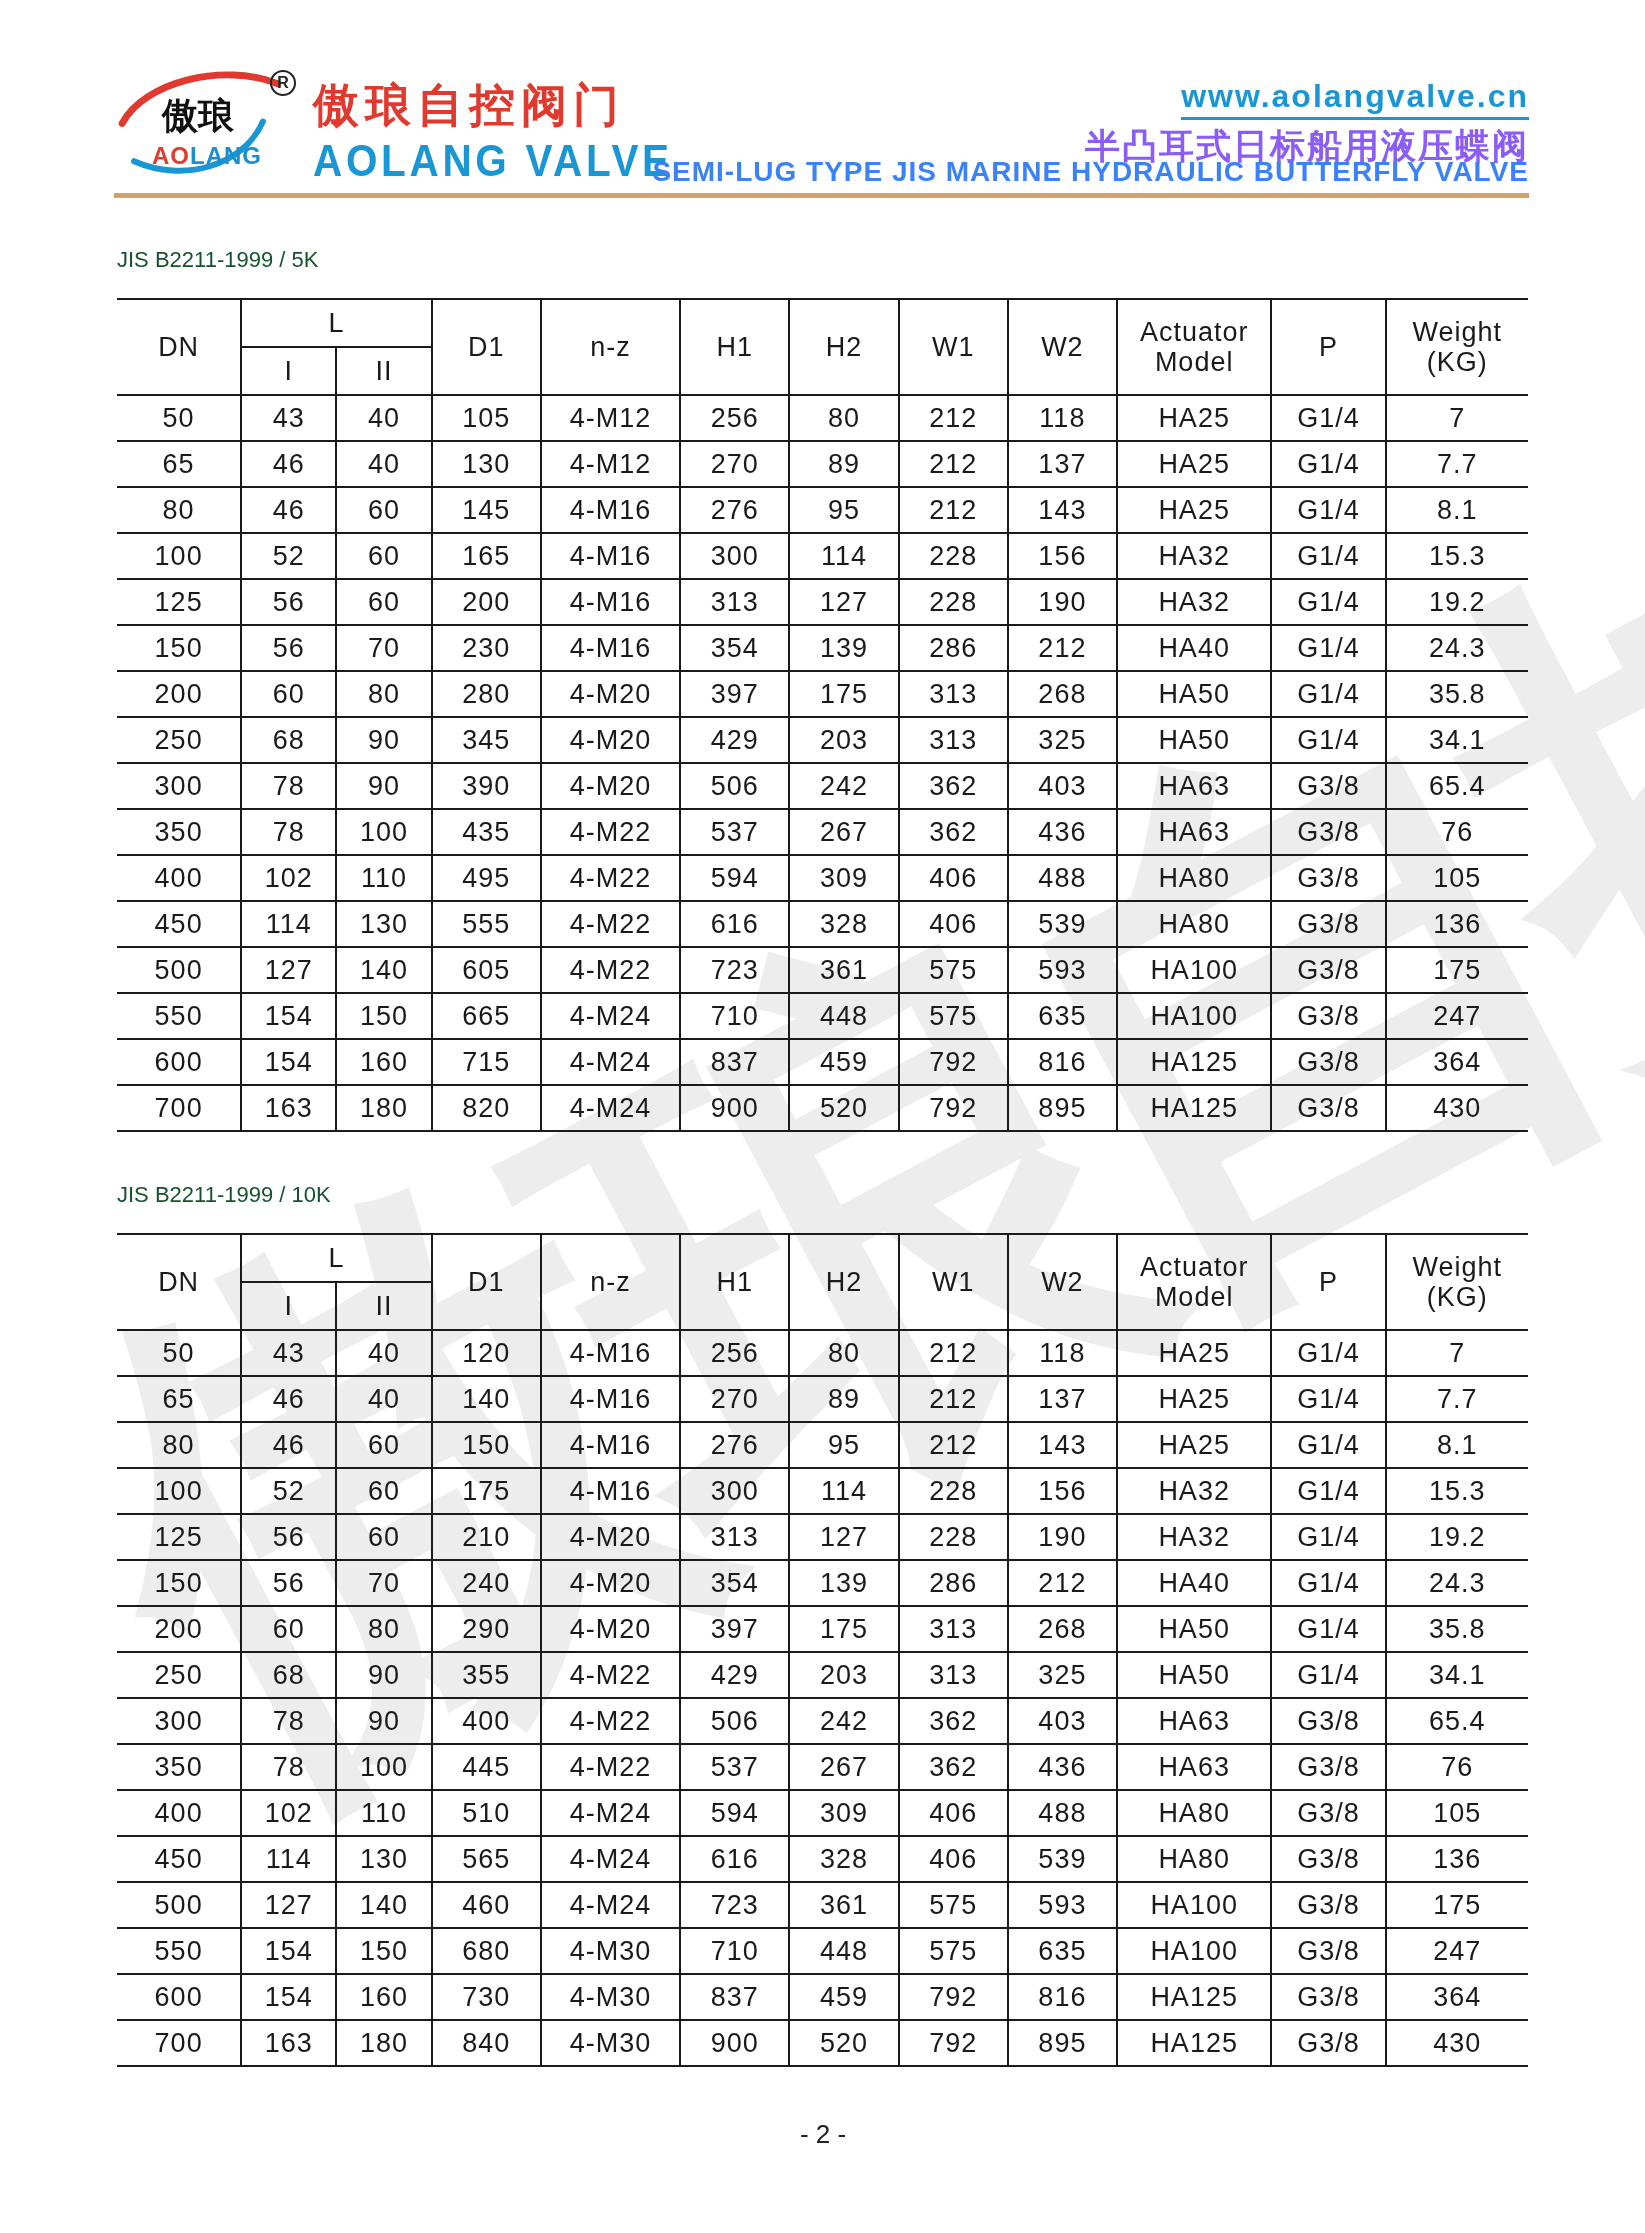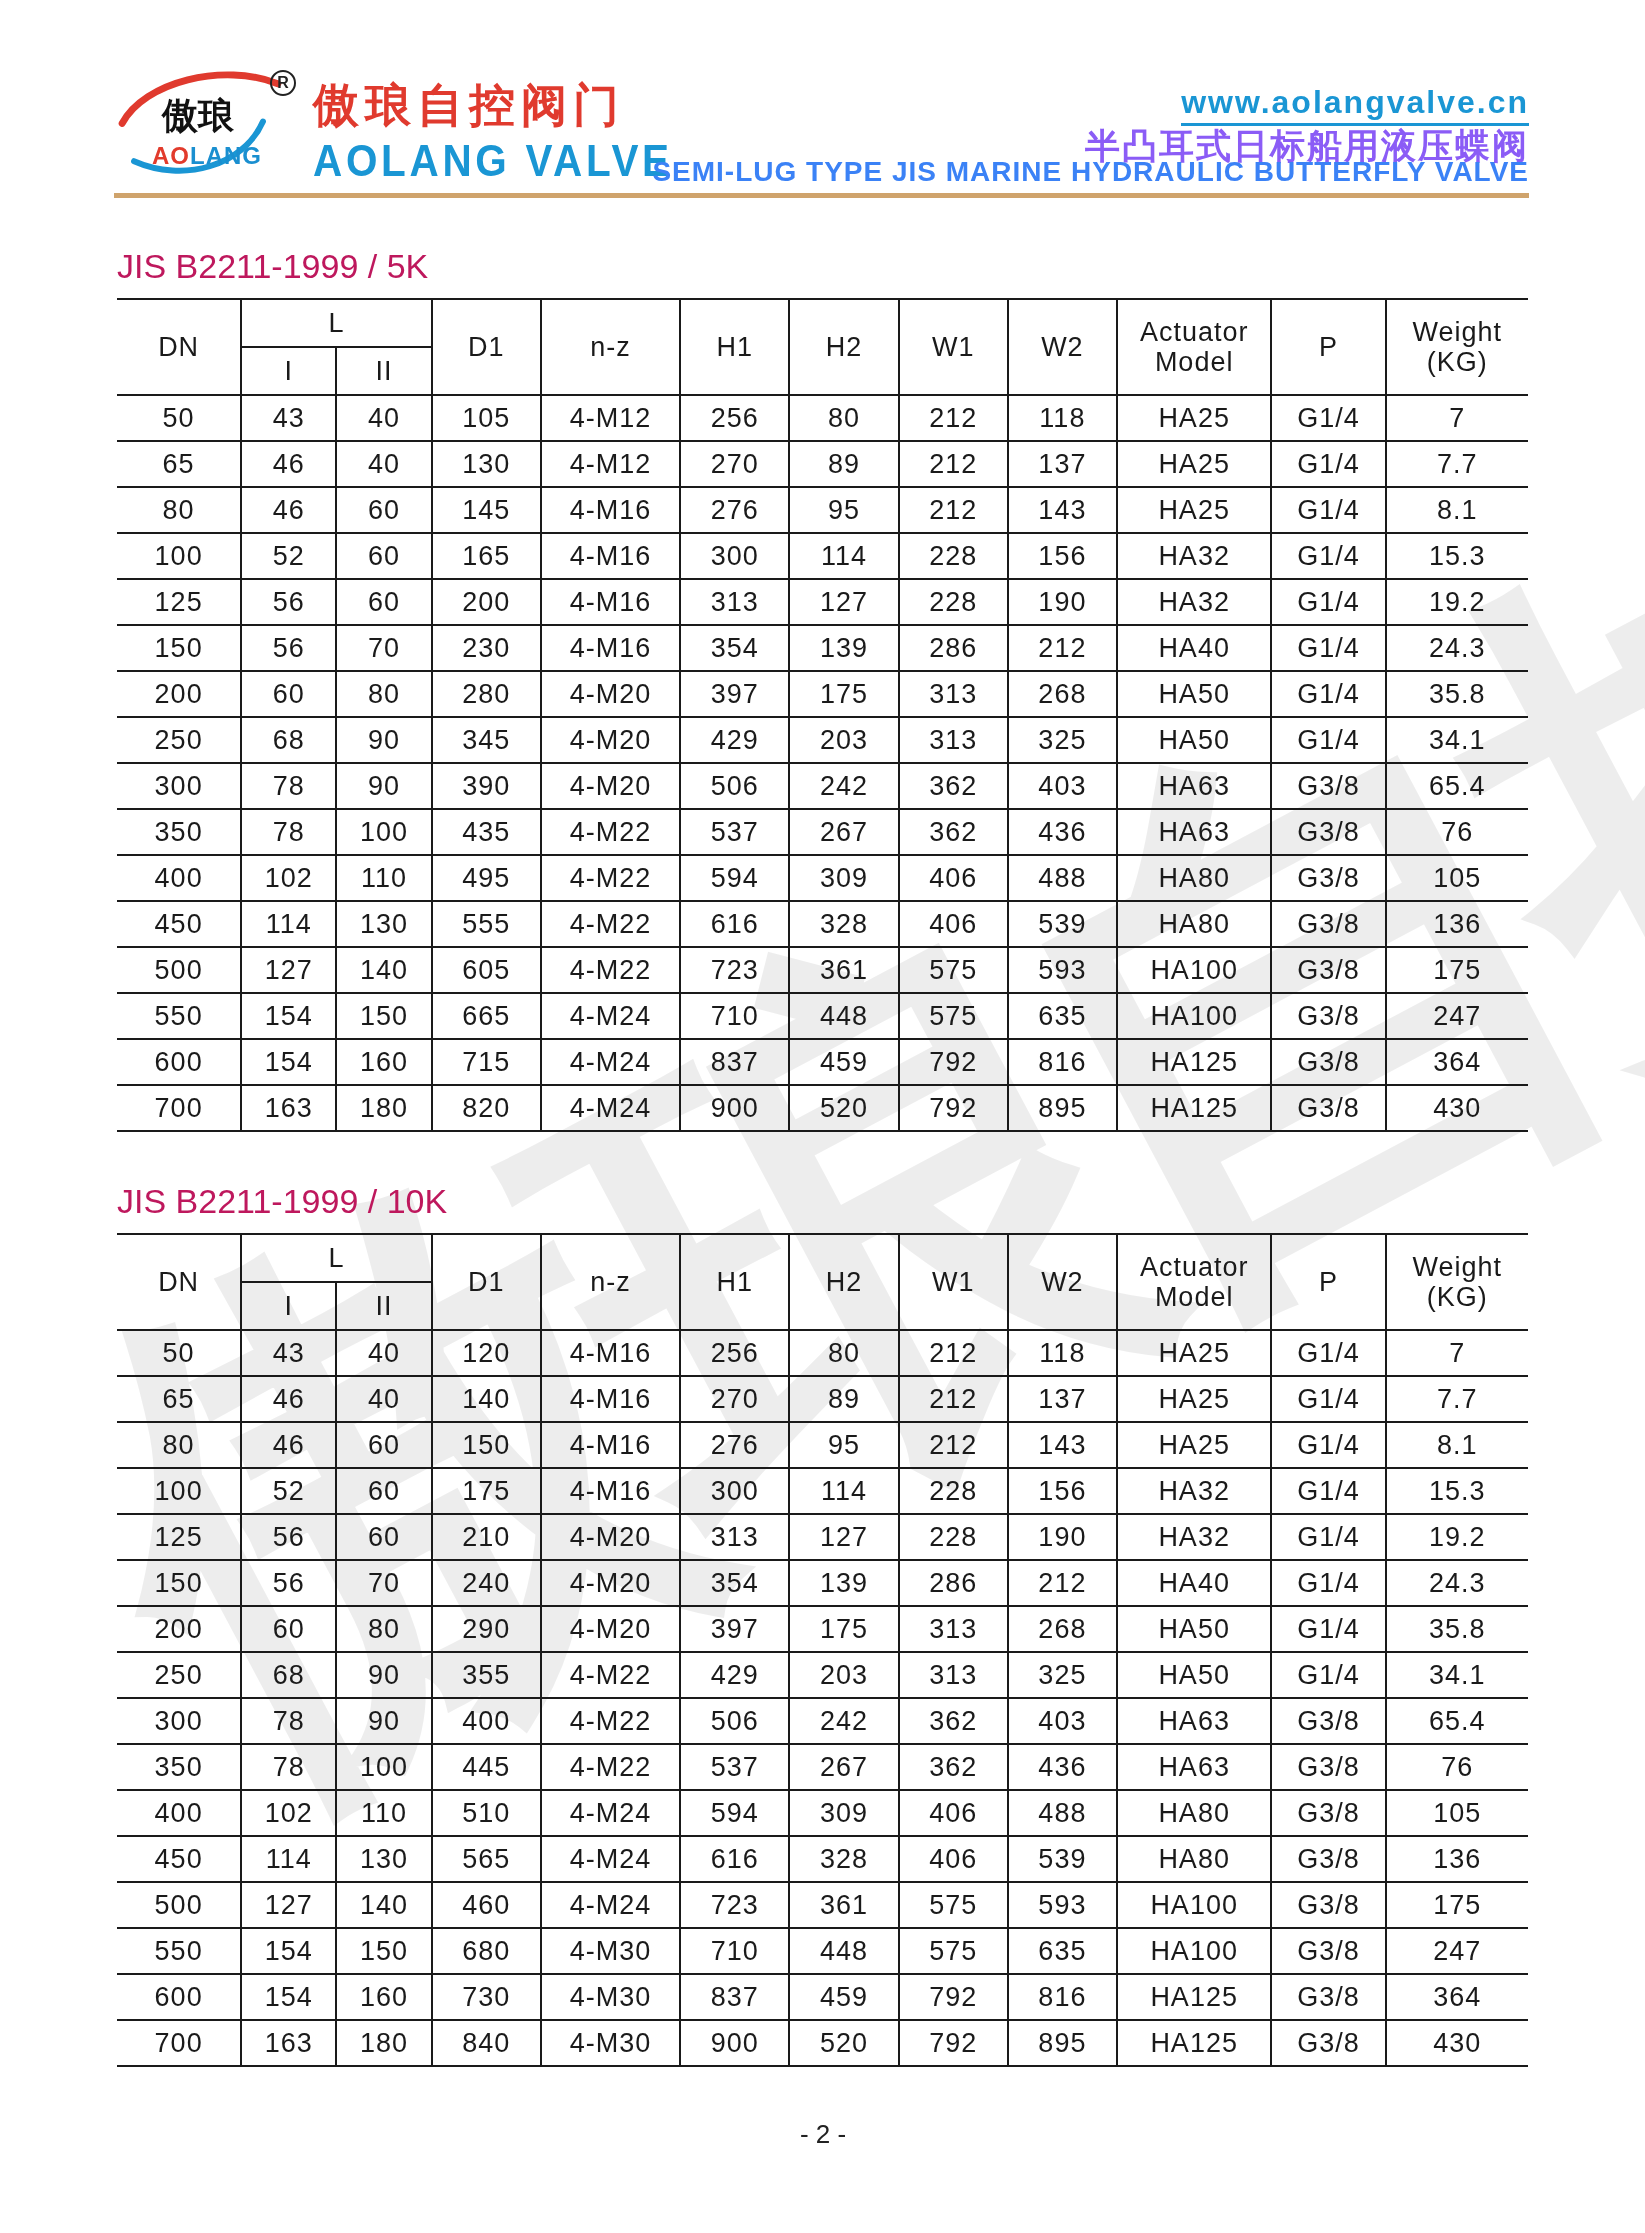--- a/index.html
+++ b/index.html
@@ -20,30 +20,30 @@
               font-size:36px; font-weight:bold; color:#111;margin-left:8px; }
   .logo .en { position:absolute; left:38px; top:80px; font-size:24px; font-weight:bold;
               letter-spacing:1px; color:#1a8fd0; }
   .logo .en b { color:#e23b2c; }
   .reg { position:absolute; left:270px; top:70px; width:22px; height:22px; border:2px solid #222;
          border-radius:50%; font-size:16px; font-weight:bold; text-align:center; line-height:22px; color:#222; }
   .brand-cn { position:absolute; left:313px; top:75px; font-family:"DejaVu Sans", sans-serif;
               font-size:46px; font-weight:bold; color:#e03a2e; letter-spacing:6px; }
   .brand-en { position:absolute; left:313px; top:136px; font-size:44px; font-weight:bold;
               color:#1a96d4; letter-spacing:4px; transform:scaleX(0.92); transform-origin:left; }
-  .site { position:absolute; right:117px; top:84px; font-size:32px; font-weight:bold; color:#1a96d4;
+  .site { position:absolute; right:117px; top:78px; font-size:32px; font-weight:bold; color:#1a96d4;
           letter-spacing:2px; border-bottom:3px solid #1a96d4; padding-bottom:2px; }
   .sub-cn { position:absolute; right:117px; top:123px; font-family:"DejaVu Sans", sans-serif;
             font-size:35px; font-weight:bold; color:#8b5cf6; letter-spacing:2px; }
   .sub-en { position:absolute; right:117px; top:156px; font-size:28px; font-weight:bold; color:#3b82f6;
             letter-spacing:1px; }
   .rule { position:absolute; left:114px; right:117px; top:193px; height:5px; background:#cfa36c; }
 
   
-  .sec-title { position:absolute; left:117px; font-size:34px; color:#be185d; }
+  .sec-title { position:absolute; left:117px; font-size:22px; color:#14532d; }
   table.spec { position:absolute; left:117px; width:1411px; border-collapse:collapse; z-index:1;
                table-layout:fixed; }
   table.spec th, table.spec td { border:2.5px solid #1a1a1a; text-align:center; font-weight:normal;
                font-size:27px; color:#1a1a1a; padding:0; letter-spacing:1px; }
   table.spec { border-left:none; border-right:none; }
   table.spec tr > *:first-child { border-left:none; }
   table.spec tr > *:last-child { border-right:none; }
   table.spec thead th { height:46px; line-height:30px; }
   table.spec tbody td { height:44px; }
   .page-num { position:absolute; left:0; right:0; top:2119px; text-align:center; font-size:26px; color:#222; }

